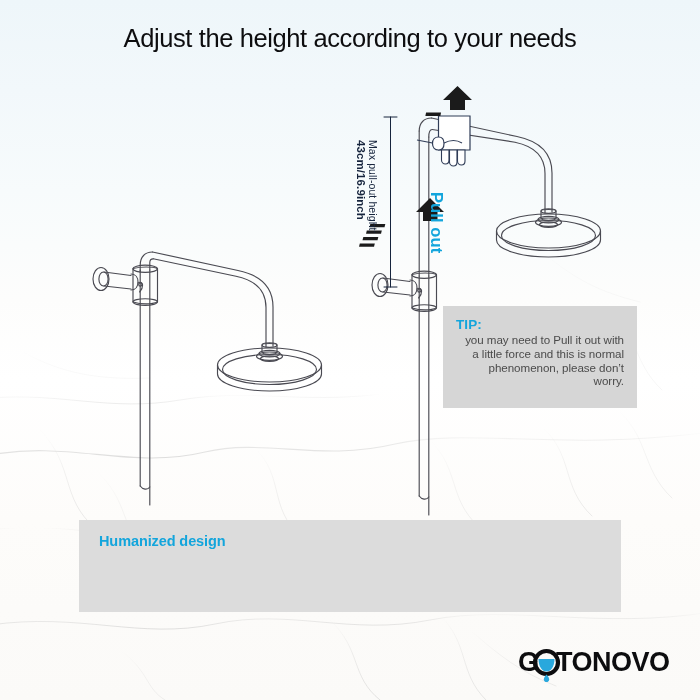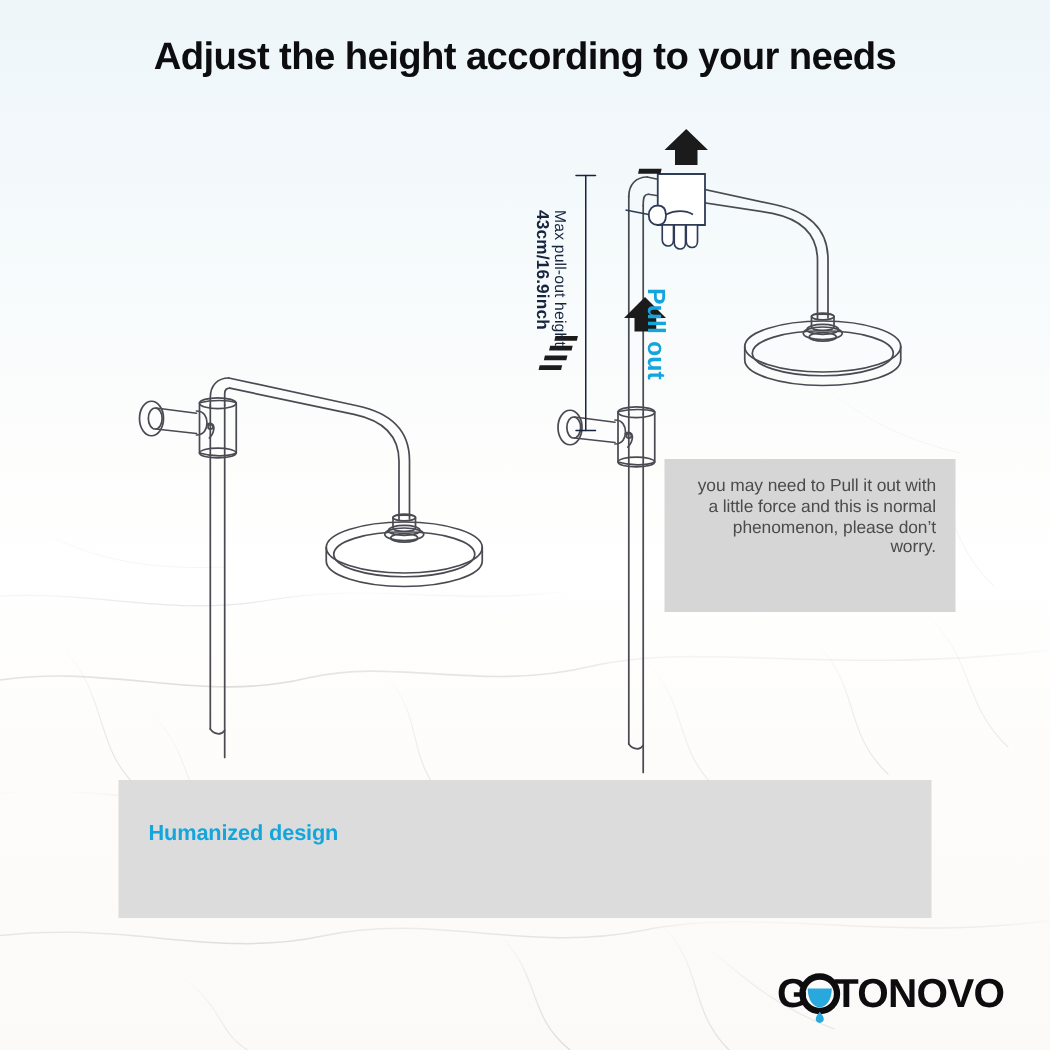--- a/index.html
+++ b/index.html
@@ -28,21 +28,21 @@
   }
   #marble { position:absolute; inset:0; }
   #marble svg { width:700px; height:700px; display:block; }
 
   
   .title {
     position:absolute;
     top:24px; left:0; width:700px;
     text-align:center;
     font-size:25.5px;
-    font-weight:bold;
+    font-weight:normal;
     letter-spacing:-0.4px;
     color:#0d0d0f;
     z-index:6;
   }
 
   
   #art { position:absolute; inset:0; z-index:3; }
   #art svg { width:700px; height:700px; display:block; }
 
   
@@ -90,21 +90,21 @@
   .tip-body {
     font-size:11.6px; color:#4b4b4b; line-height:1.19; letter-spacing:-0.05px;text-align:right;
   }
 
   
   .hd-box {
     position:absolute;
     left:79px; top:520px;
     width:542px; height:92px;
     background:#dcdcdc;
-    padding:28px 20px 0 20px;
+    padding:13px 20px 0 20px;
     z-index:8;
   }
   .hd-head {
     font-size:14.5px; font-weight:bold; color:#13a5dc;
     letter-spacing:-0.1px; margin-bottom:4px;
   }
   .hd-body {
     font-size:11.9px; color:#3f3f3f; line-height:1.32; letter-spacing:-0.1px;
   }
 
@@ -271,20 +271,21 @@
   </div>
 
   <div class="dim-label">
     <div class="l1">Max pull-out height:</div>
     <div class="l2">43cm/16.9inch</div>
   </div>
 
   <div class="pullout">Pull out</div>
 
   <div class="tip-box">
+    <div class="tip-head">TIP:</div>
     <div class="tip-body">you may need to Pull it out with a little force and this is normal phenomenon, please don’t worry.</div>
   </div>
 
   <div class="hd-box">
     <div class="hd-head">Humanized design</div>
   </div>
 
   <div class="logo">
     <svg width="160" height="36" viewBox="0 0 160 36" xmlns="http://www.w3.org/2000/svg">
       <g fill="#0d0d0f" font-family="Liberation Sans, sans-serif" font-size="27" font-weight="bold" letter-spacing="-0.5">

